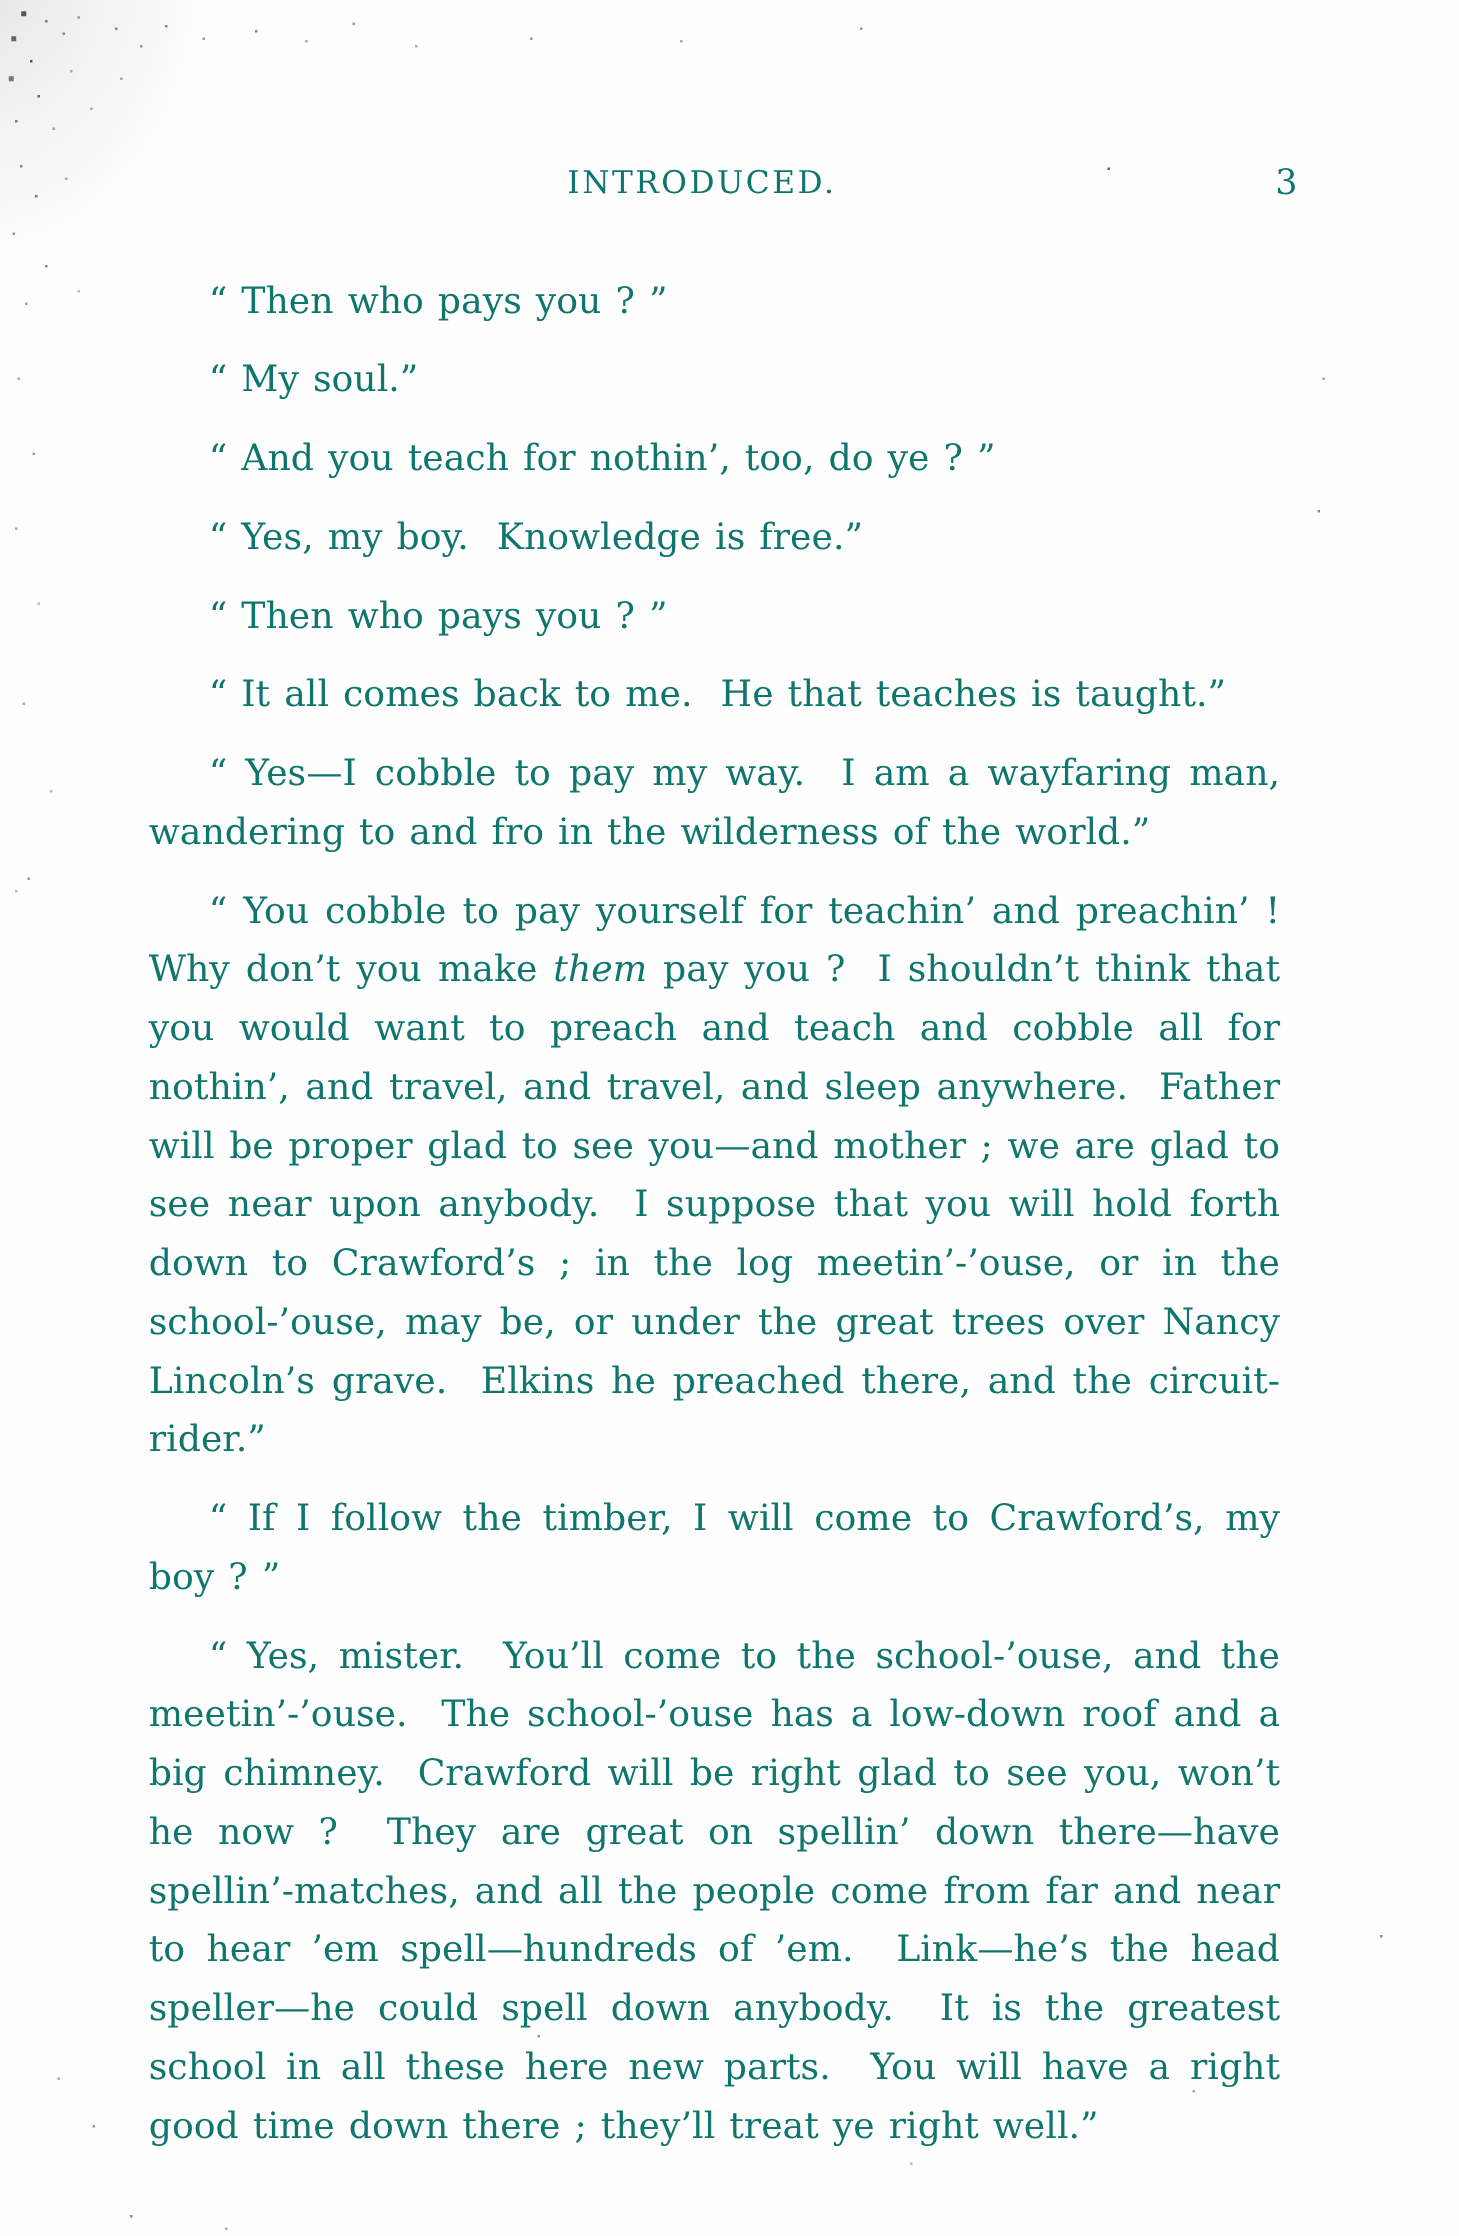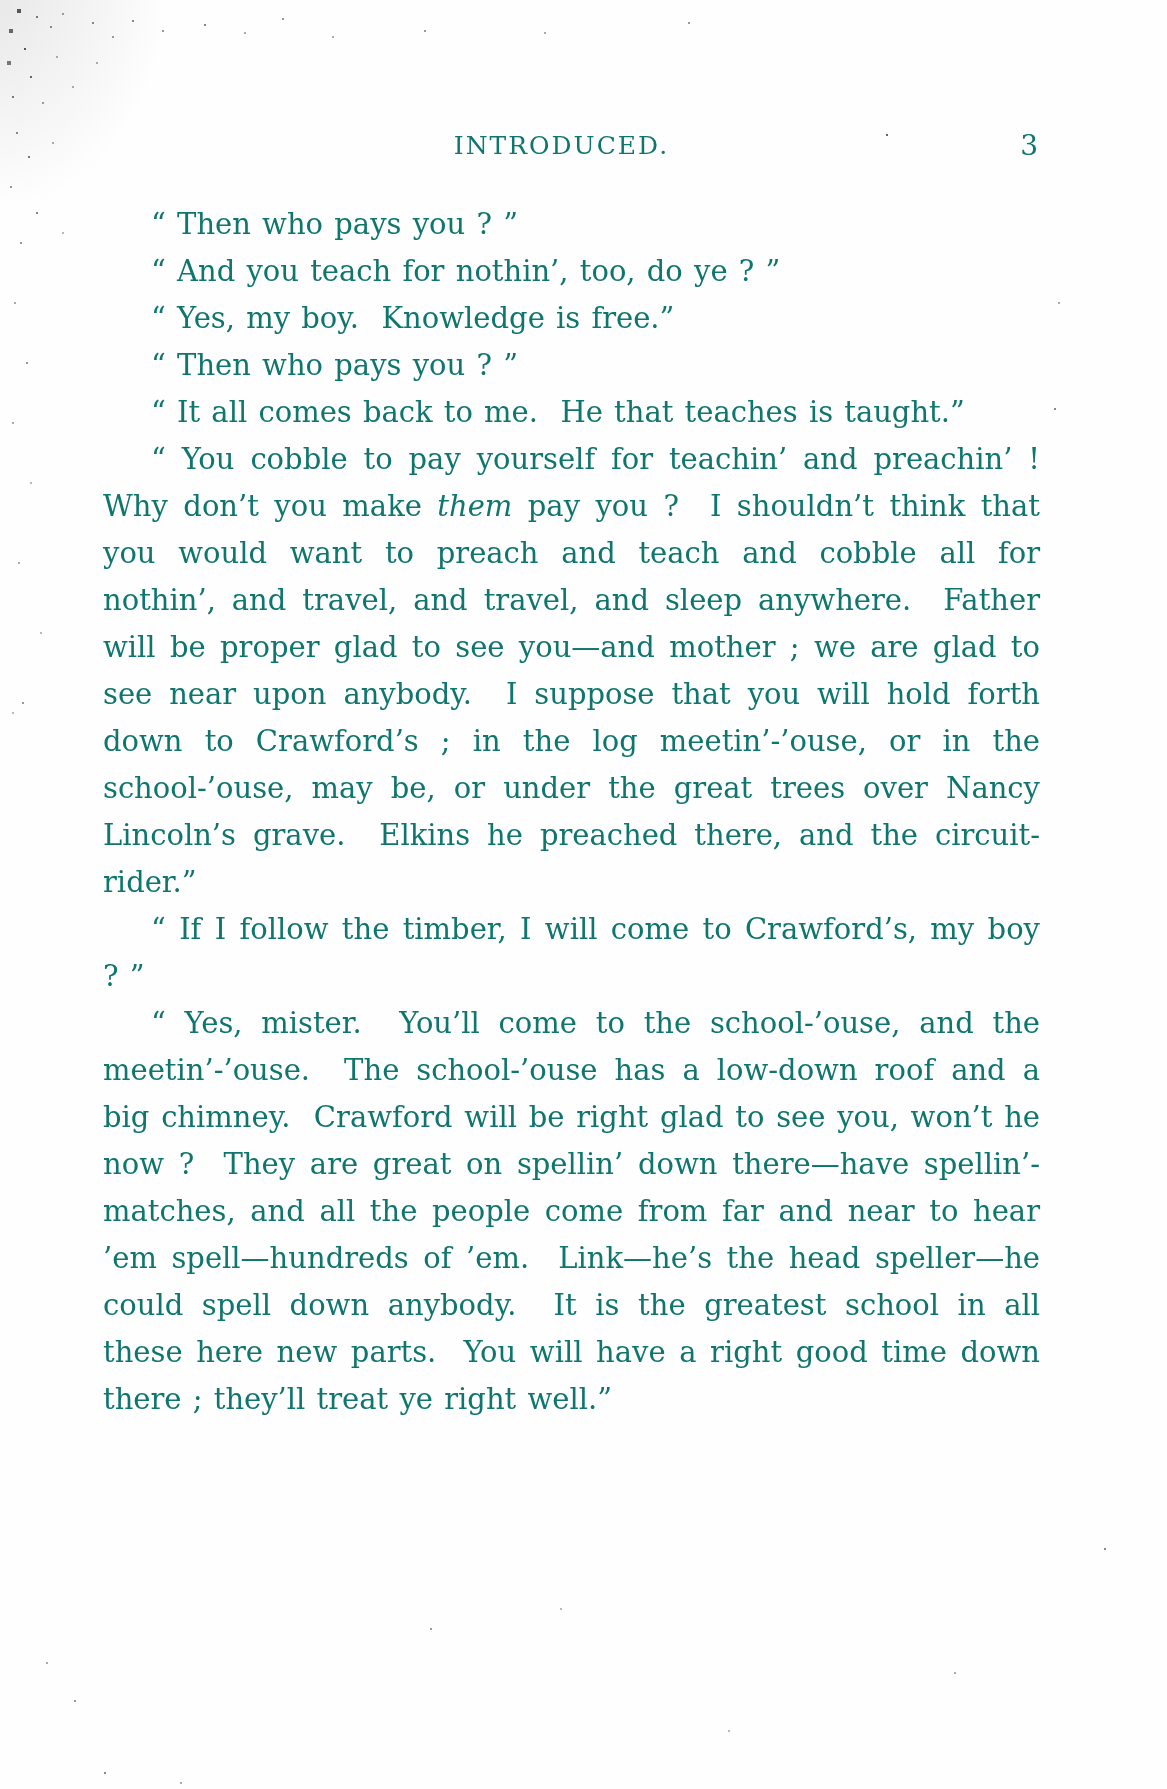--- a/index.html
+++ b/index.html
@@ -76,41 +76,43 @@
     position: absolute;
     top: 201px;
     left: 103px;
     width: 937px;
     font-size: 29px;
     line-height: 47px;
     text-align: justify;
     word-spacing: 2px;
   }
   .para {
-    margin: 0;
+    margin: 16px;
     text-indent: 48px;
     white-space: pre-wrap;
   }
   .italic { font-style: italic; }
 </style>
 </head>
 <body>
 
 <div class="page">
   <div class="corner-smudge"></div>
   <div class="noise"></div>
 
   <header class="pagehead">
     <span class="running-title">INTRODUCED.</span>
     <span class="page-number">3</span>
   </header>
 
   <main class="body-text" id="body-text">
       <p class="para"><span>“ Then who pays you ? ”</span></p>
+      <p class="para"><span>“ My soul.”</span></p>
       <p class="para"><span>“ And you teach for nothin’, too, do ye ? ”</span></p>
       <p class="para"><span>“ Yes, my boy.  Knowledge is free.”</span></p>
       <p class="para"><span>“ Then who pays you ? ”</span></p>
       <p class="para"><span>“ It all comes back to me.  He that teaches is taught.”</span></p>
+      <p class="para"><span>“ Yes—I cobble to pay my way.  I am a wayfaring man, wandering to and fro in the wilderness of the world.”</span></p>
       <p class="para"><span>“ You cobble to pay yourself for teachin’ and preachin’ ! Why don’t you make </span><span class="italic">them</span><span> pay you ?  I shouldn’t think that you would want to preach and teach and cobble all for nothin’, and travel, and travel, and sleep anywhere.  Father will be proper glad to see you—and mother ; we are glad to see near upon anybody.  I suppose that you will hold forth down to Crawford’s ; in the log meetin’-’ouse, or in the school-’ouse, may be, or under the great trees over Nancy Lincoln’s grave.  Elkins he preached there, and the circuit-rider.”</span></p>
       <p class="para"><span>“ If I follow the timber, I will come to Crawford’s, my boy ? ”</span></p>
       <p class="para"><span>“ Yes, mister.  You’ll come to the school-’ouse, and the meetin’-’ouse.  The school-’ouse has a low-down roof and a big chimney.  Crawford will be right glad to see you, won’t he now ?  They are great on spellin’ down there—have spellin’-matches, and all the people come from far and near to hear ’em spell—hundreds of ’em.  Link—he’s the head speller—he could spell down anybody.  It is the greatest school in all these here new parts.  You will have a right good time down there ; they’ll treat ye right well.”</span></p>
     </main>
 </div>
 
 </body></html>

